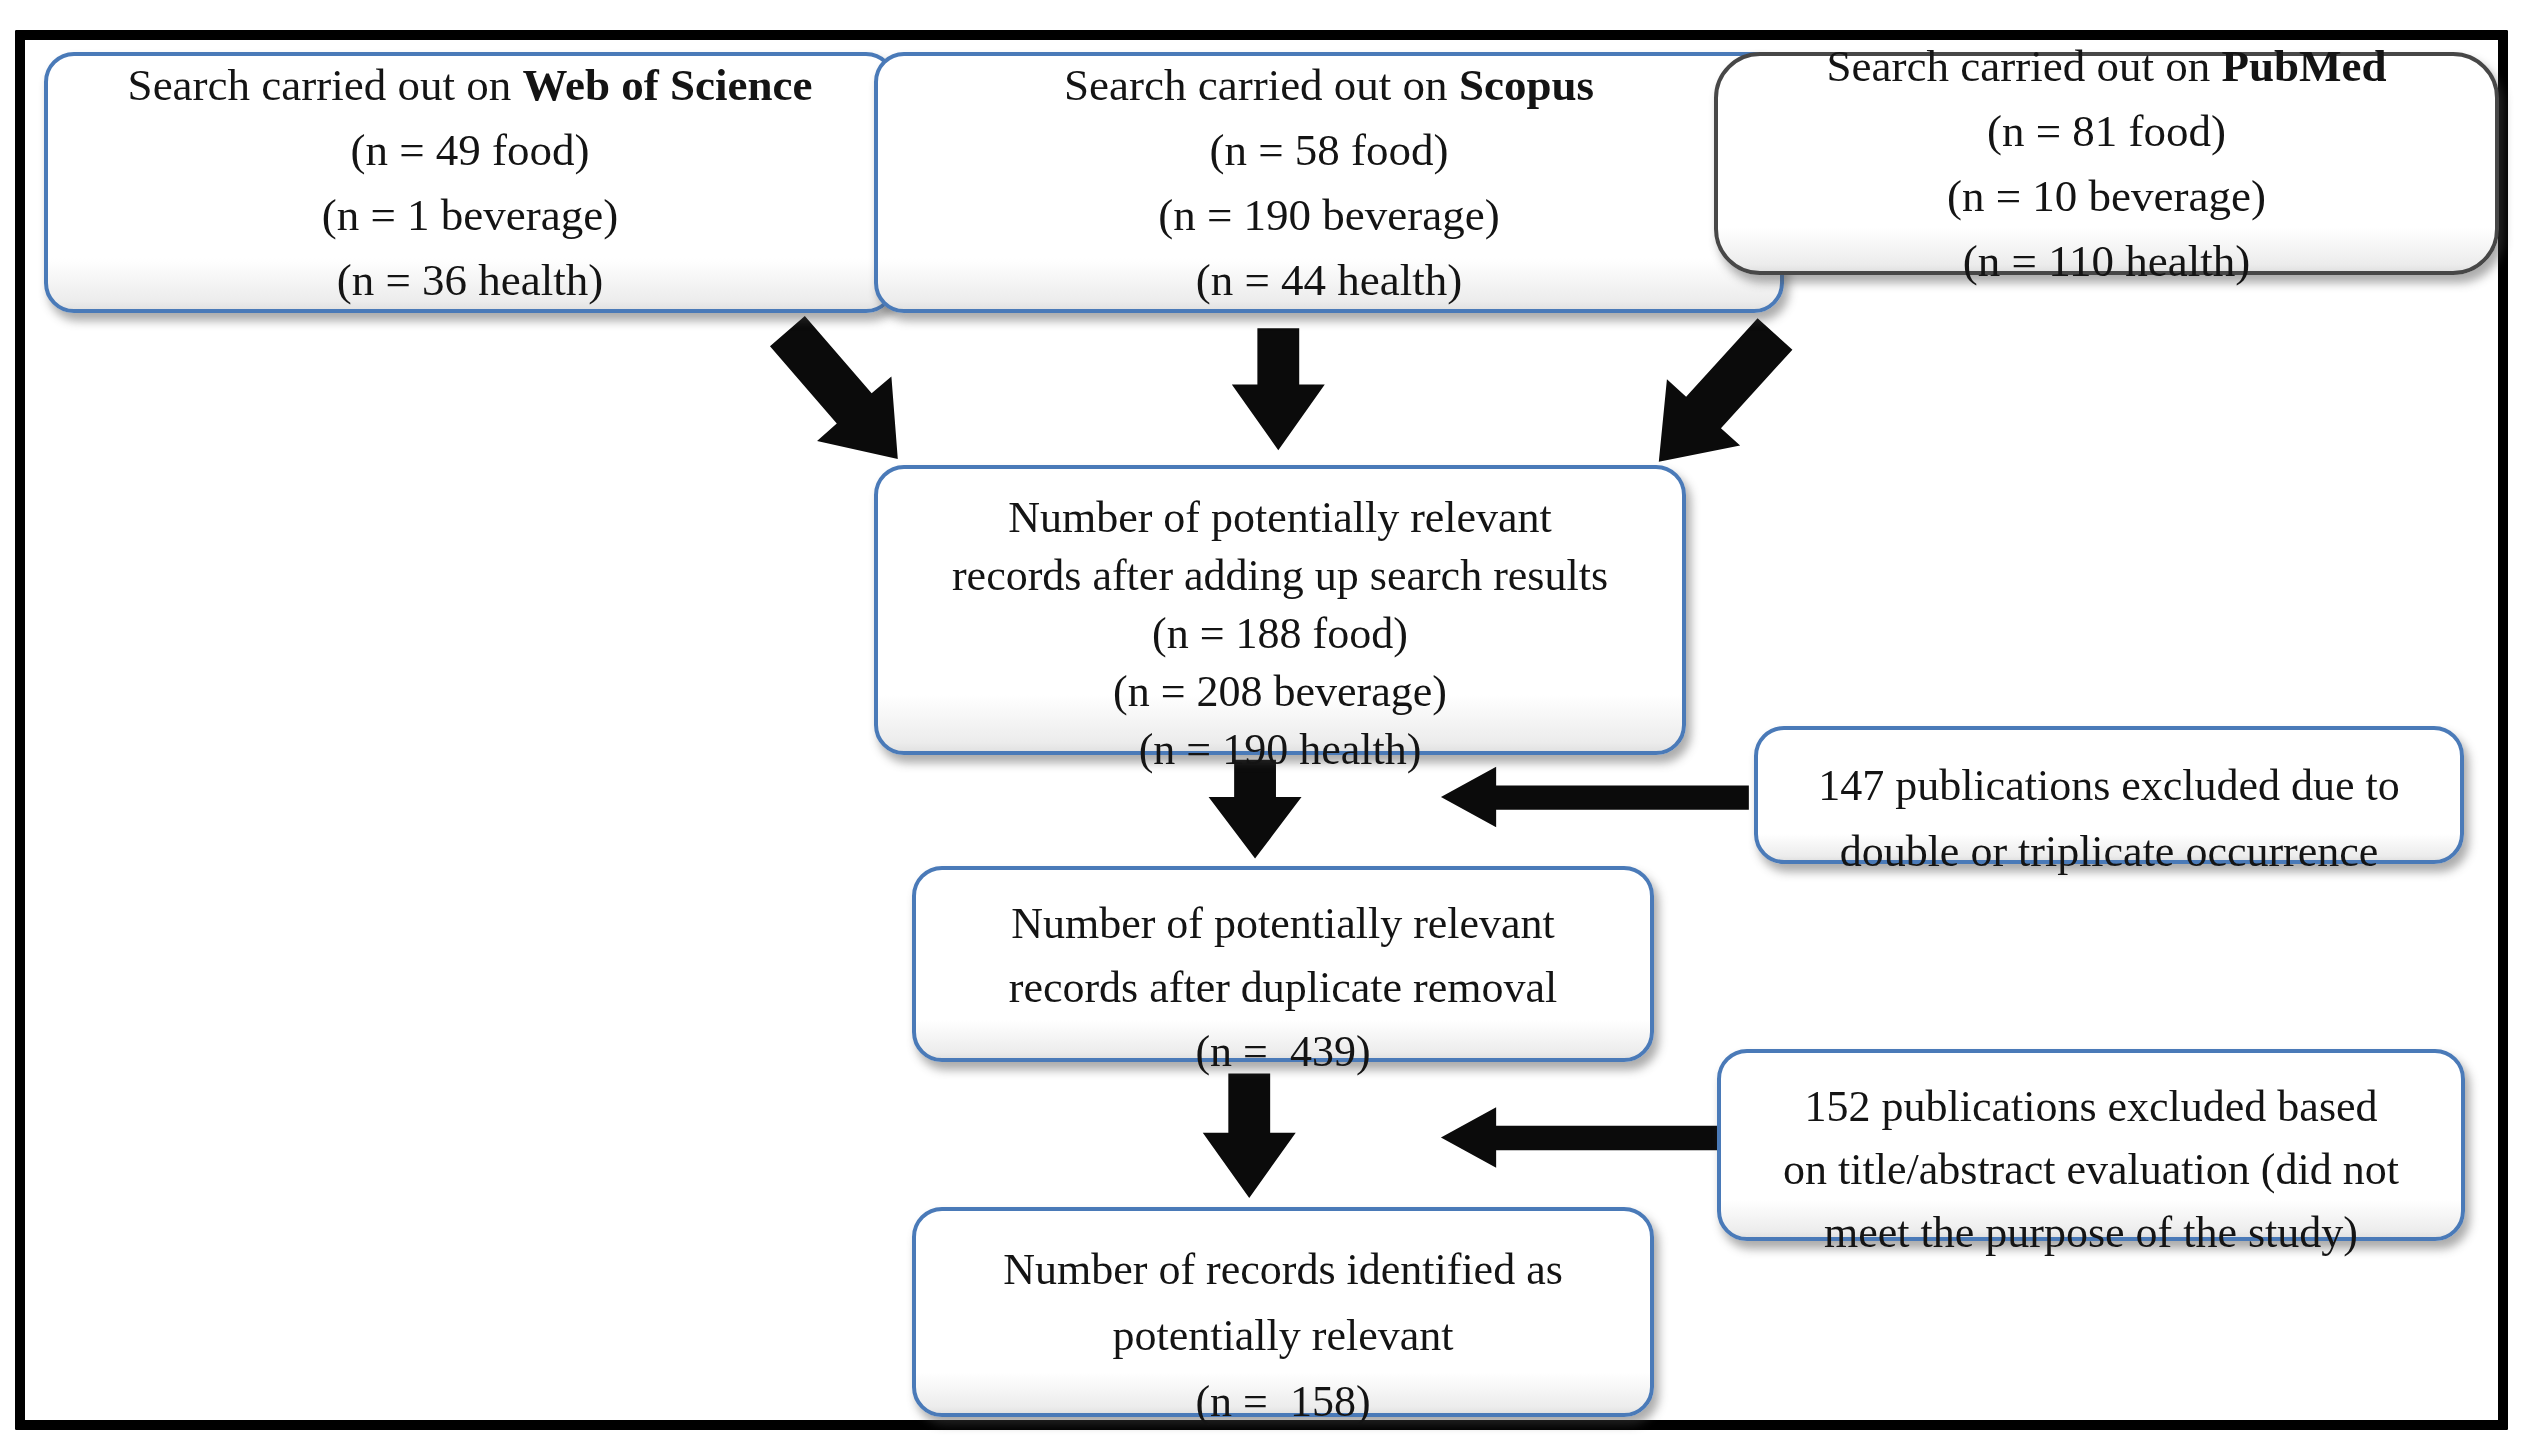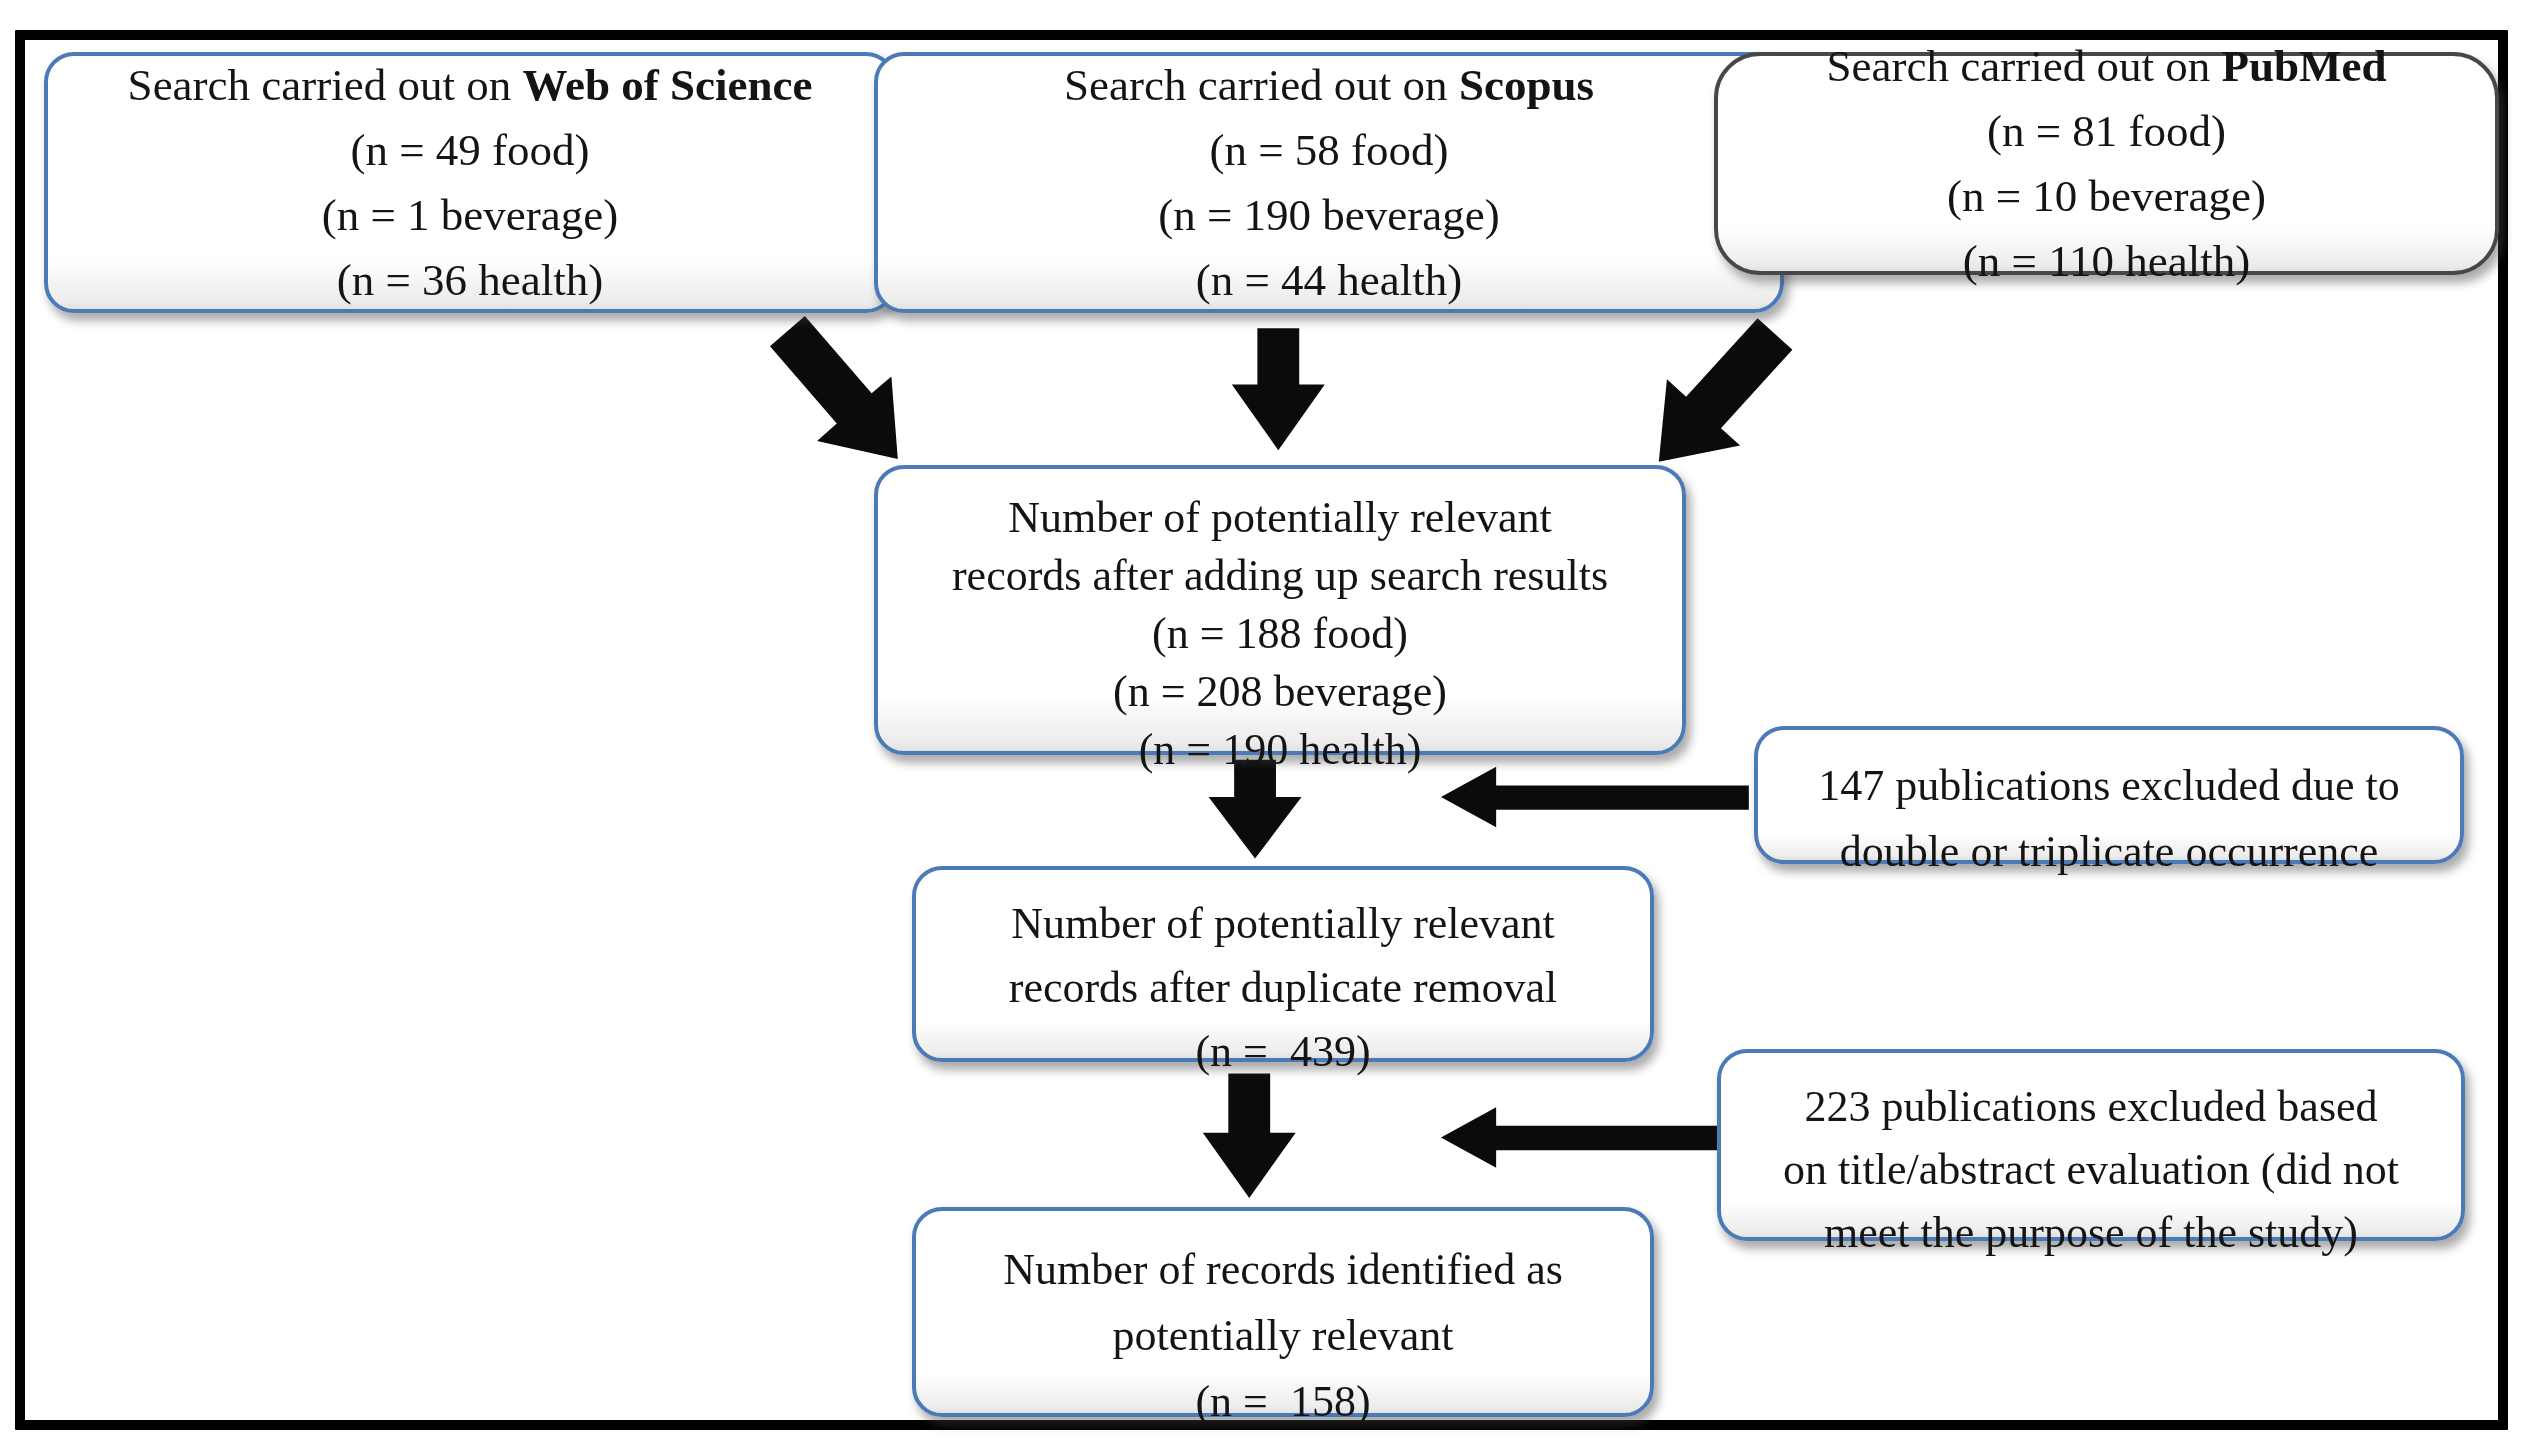--- a/index.html
+++ b/index.html
@@ -124,21 +124,21 @@
 double or triplicate occurrence</div>
   </div>
 
   <div class="box box-dedup">
     <div class="title">Number of potentially relevant
 records after duplicate removal</div>
     <div class="line">(n =&nbsp; 439)</div>
   </div>
 
   <div class="box box-excl2">
-    <div class="title">223 publications excluded based
+    <div class="title">152 publications excluded based
 on title/abstract evaluation (did not
 meet the purpose of the study)</div>
   </div>
 
   <div class="box box-identified">
     <div class="title">Number of records identified as
 potentially relevant</div>
     <div class="line">(n =&nbsp; 158)</div>
   </div>
 

